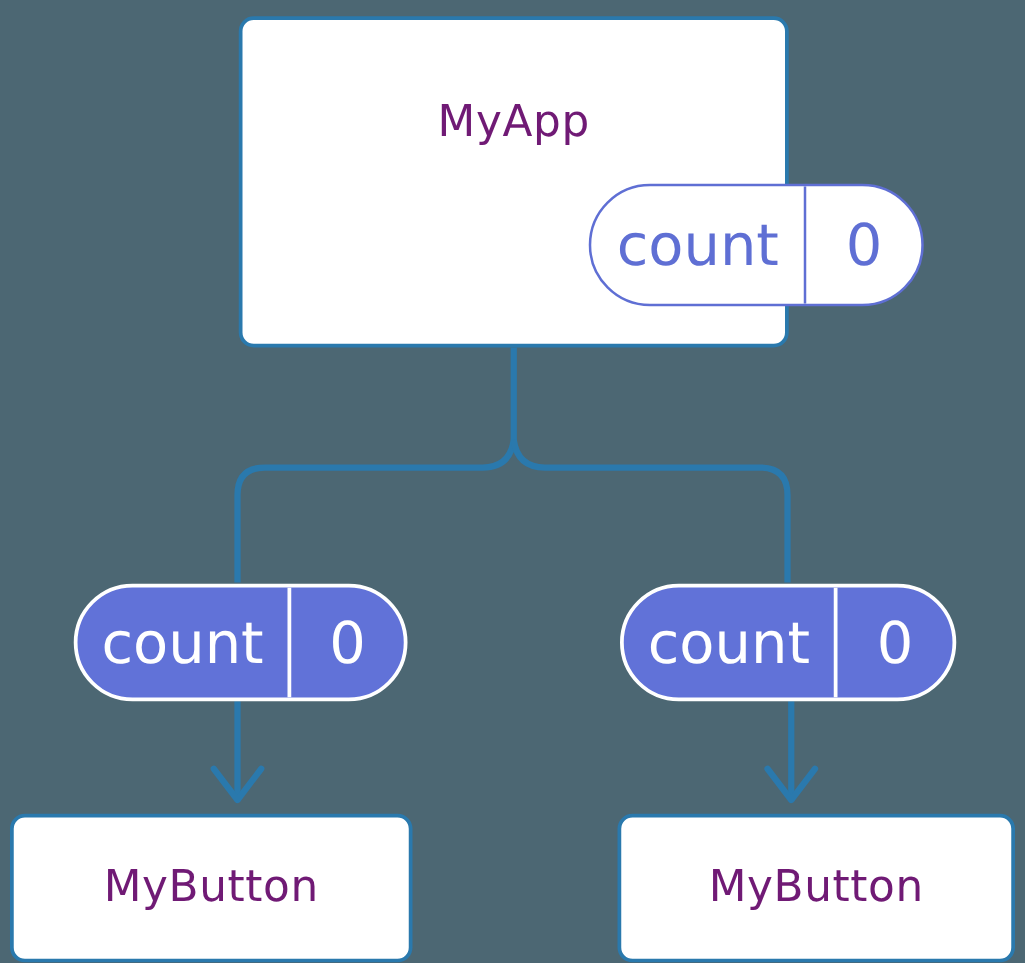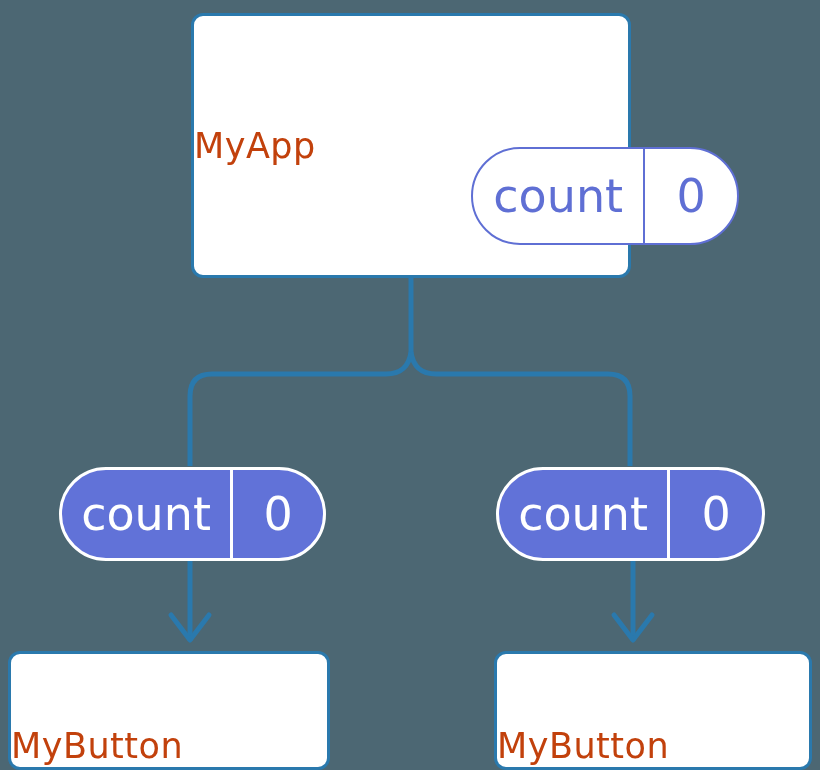--- a/index.html
+++ b/index.html
@@ -31,25 +31,25 @@
     position: absolute;
     background: #ffffff;
     border: 3px solid #2a79ad;
     border-radius: 12px;
     box-sizing: border-box;
   }
   .component-title {
     position: absolute;
     left: 0;
     width: 100%;
-    color: #c2410c;
+    text-align: center;
+    color: #701a75;
     font-size: 35px;
     letter-spacing: 0.5px;
     white-space: nowrap;
-    margin-top: 48px;
   }
 
   #app-box {
     left: 191px;
     top: 13px;
     width: 440px;
     height: 265px;
   }
   #app-title {
     top: 62px;
@@ -61,21 +61,21 @@
     width: 322px;
     height: 119px;
   }
   #button-box-right {
     left: 494px;
     top: 651px;
     width: 318px;
     height: 119px;
   }
   .button-title {
-    top: 24px;
+    top: 36px;
   }
 
   
   .state-pill {
     position: absolute;
     display: flex;
     align-items: stretch;
     border-radius: 999px;
     box-sizing: border-box;
     overflow: hidden;

